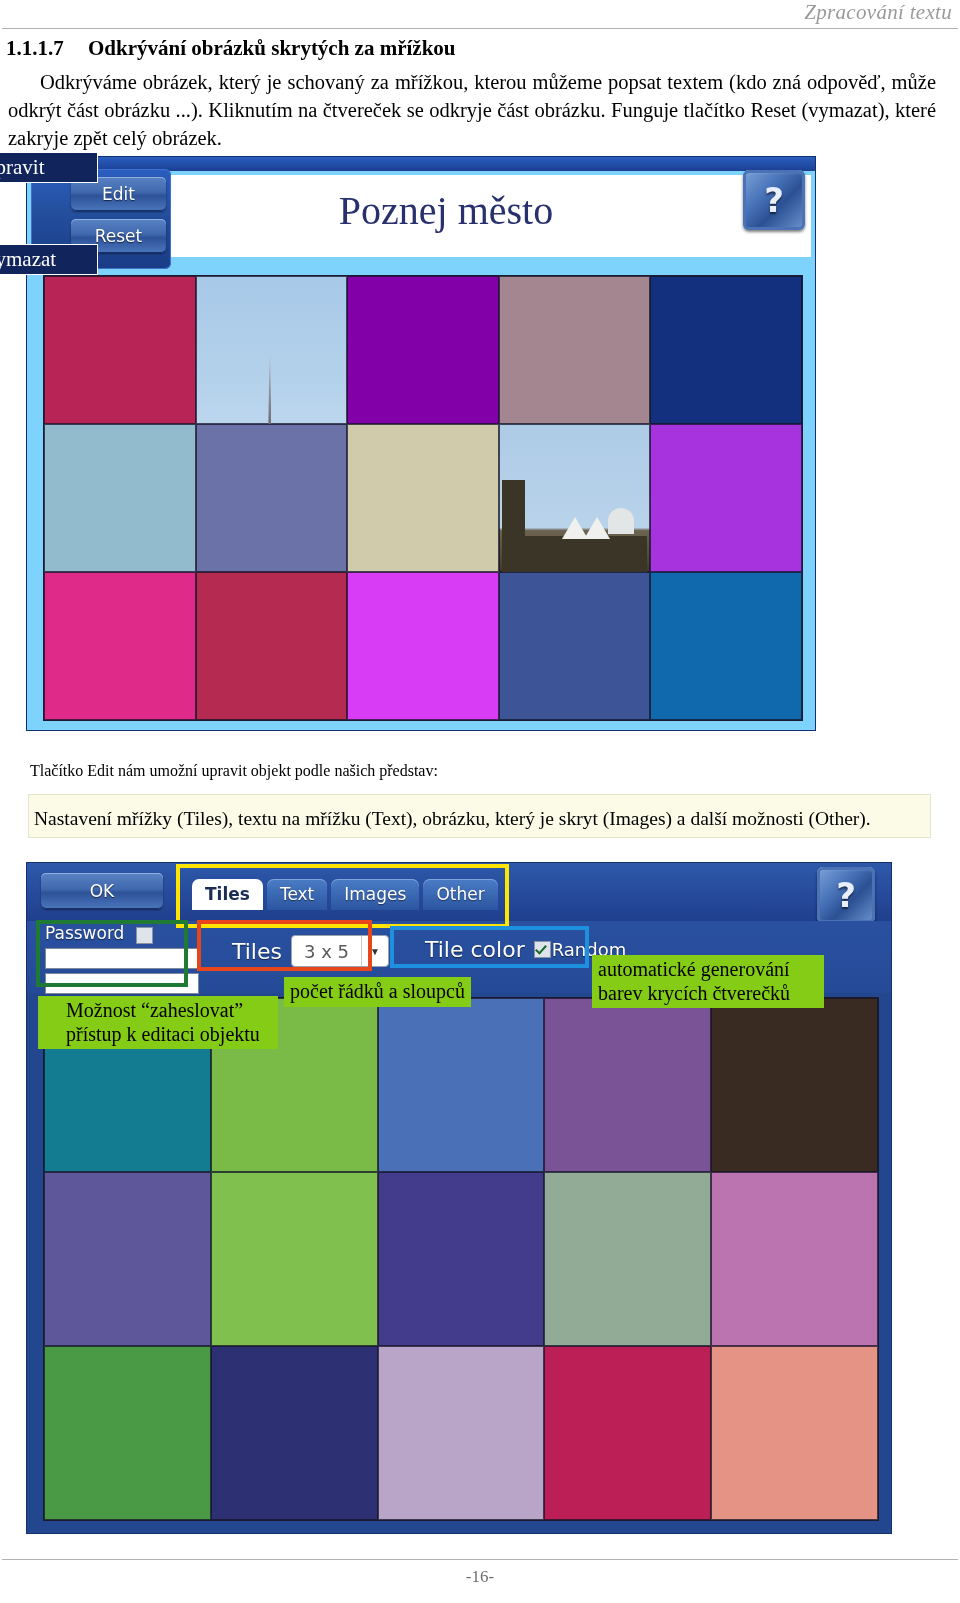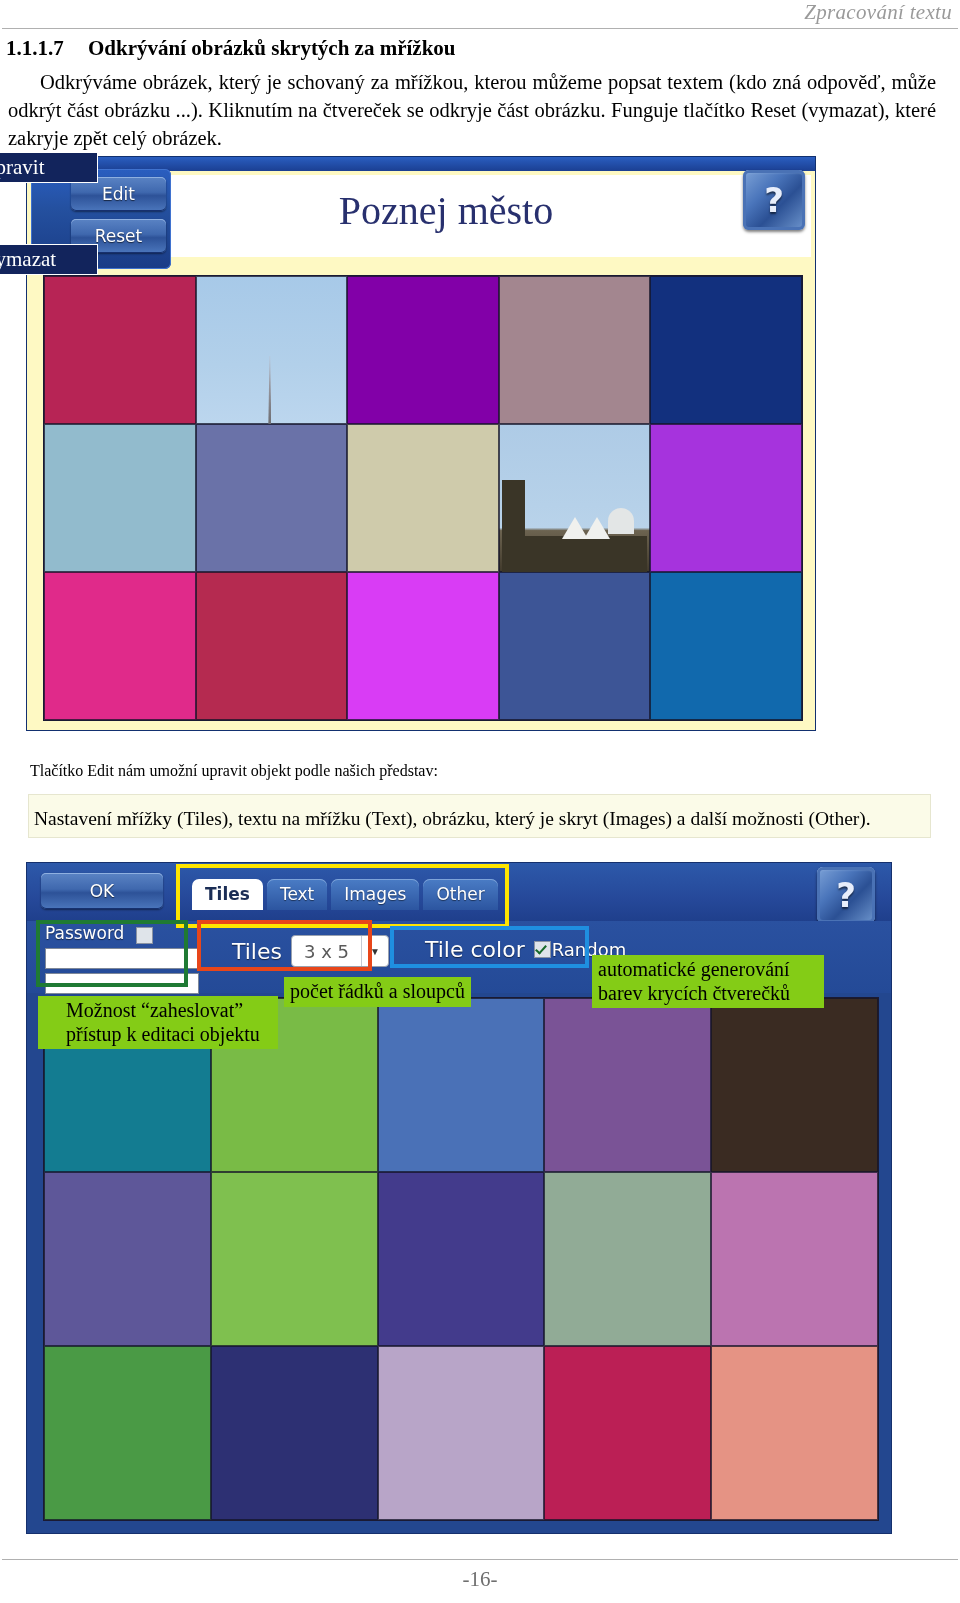--- a/index.html
+++ b/index.html
@@ -65,21 +65,21 @@
   }
   .body-para .indent { display: inline-block; width: 32px; }
 
   
   .shot1 {
     position: absolute;
     left: 26px;
     top: 156px;
     width: 790px;
     height: 575px;
-    background: #fef9c3;
+    background: #7dd3fc;
     border: 1px solid #12306f;
     box-sizing: border-box;
     overflow: hidden;
   }
   .shot1 .titlebar {
     position: absolute;
     left: 0; top: 0; right: 0;
     height: 14px;
     background: linear-gradient(to bottom, #2a5ec0, #1b3f92);
   }
@@ -450,21 +450,21 @@
     top: 4px;
     height: 1px;
     background: #b0b0b0;
   }
   .page-footer .ftr-text {
     position: absolute;
     left: 0; right: 0;
     top: 12px;
     text-align: center;
     font-family: "Liberation Serif", serif;
-    font-size: 21px;
+    font-size: 17px;
     color: #6f6f6f;
   }
 </style>
 </head>
 <body>
 
 <div class="page-header">
   <div class="hdr-text">Zpracování textu</div>
   <div class="hdr-rule"></div>
 </div>

